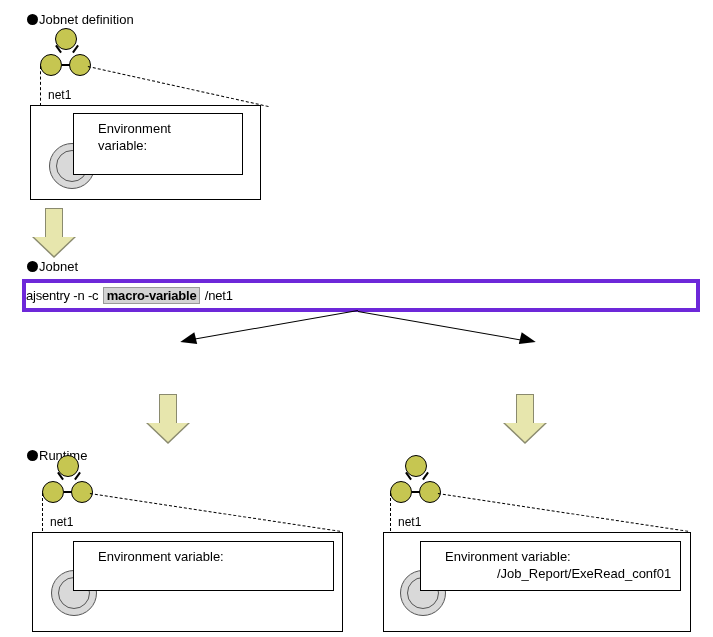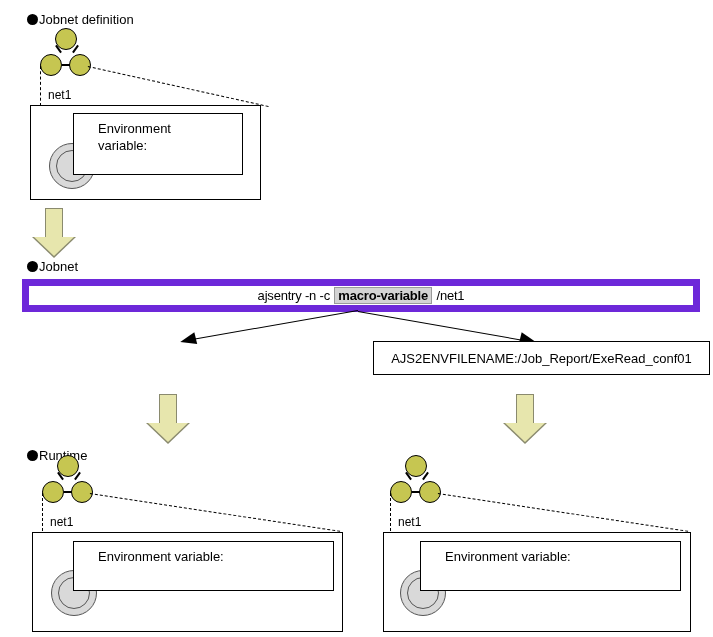--- a/index.html
+++ b/index.html
@@ -61,26 +61,25 @@
     box-sizing: border-box;
     display: flex;
     align-items: center;
     justify-content: center;
     font-size: 13px;
     white-space: nowrap;
   }
 
   
   .script-box {
-    border: 7px solid #6d28d9;
+    border: 4px solid #6d28d9;
     background: #ffffff;
     box-sizing: border-box;
     display: flex;
     align-items: center;
-    justify-content: center;
     font-size: 13px;
   }
   .cmd { white-space: nowrap; letter-spacing: -0.2px; }
   .macro-chip {
     display: inline-block;
     background: #d4d4d4;
     border: 1px solid #9a9a9a;
     font-weight: bold;
     padding: 0 3px;
     margin: 0 1px;
@@ -225,21 +224,20 @@
 
   <div class="abs solid-diag" style="left:358px; top:311px; width:174px; transform:rotate(9.9deg);"></div>
   <div class="abs arrow-head" style="left:520px; top:334px;
        border-top:6px solid transparent; border-bottom:6px solid transparent; border-left:16px solid #000000; transform:rotate(14deg);"></div>
 
   <div class="abs solid-diag" style="left:358px; top:311px; width:174px; transform:rotate(170.1deg);"></div>
   <div class="abs arrow-head" style="left:180px; top:334px;
        border-top:6px solid transparent; border-bottom:6px solid transparent; border-right:16px solid #000000; transform:rotate(-14deg);"></div>
 
 
-  <div class="abs result-box" style="left:373px; top:341px; width:337px; height:34px;">AJS2ENVFILENAME:/Job_Report/ExeRead_conf01</div>
 
   <div class="abs block-arrow" style="left:146px; top:394px;">
     <span class="ba-shaft"></span>
     <span class="ba-head"></span>
     <span class="ba-head-in"></span>
   </div>
 
   <div class="abs block-arrow" style="left:503px; top:394px;">
     <span class="ba-shaft"></span>
     <span class="ba-head"></span>
@@ -292,15 +290,16 @@
 
   <div class="abs solid-box" style="left:383px; top:532px; width:308px; height:100px;"></div>
 
   <div class="abs job-icon" style="left:400px; top:570px;">
     <span class="ring-outer"></span>
     <span class="ring-inner"></span>
   </div>
 
   <div class="abs text-box" style="left:420px; top:541px; width:261px; height:50px;">
     <div>Environment variable:</div>
+    <div class="env-line2-wide">/Job_Report/ExeRead_conf01</div>
   </div>
 
 </div>
 
 </body></html>

